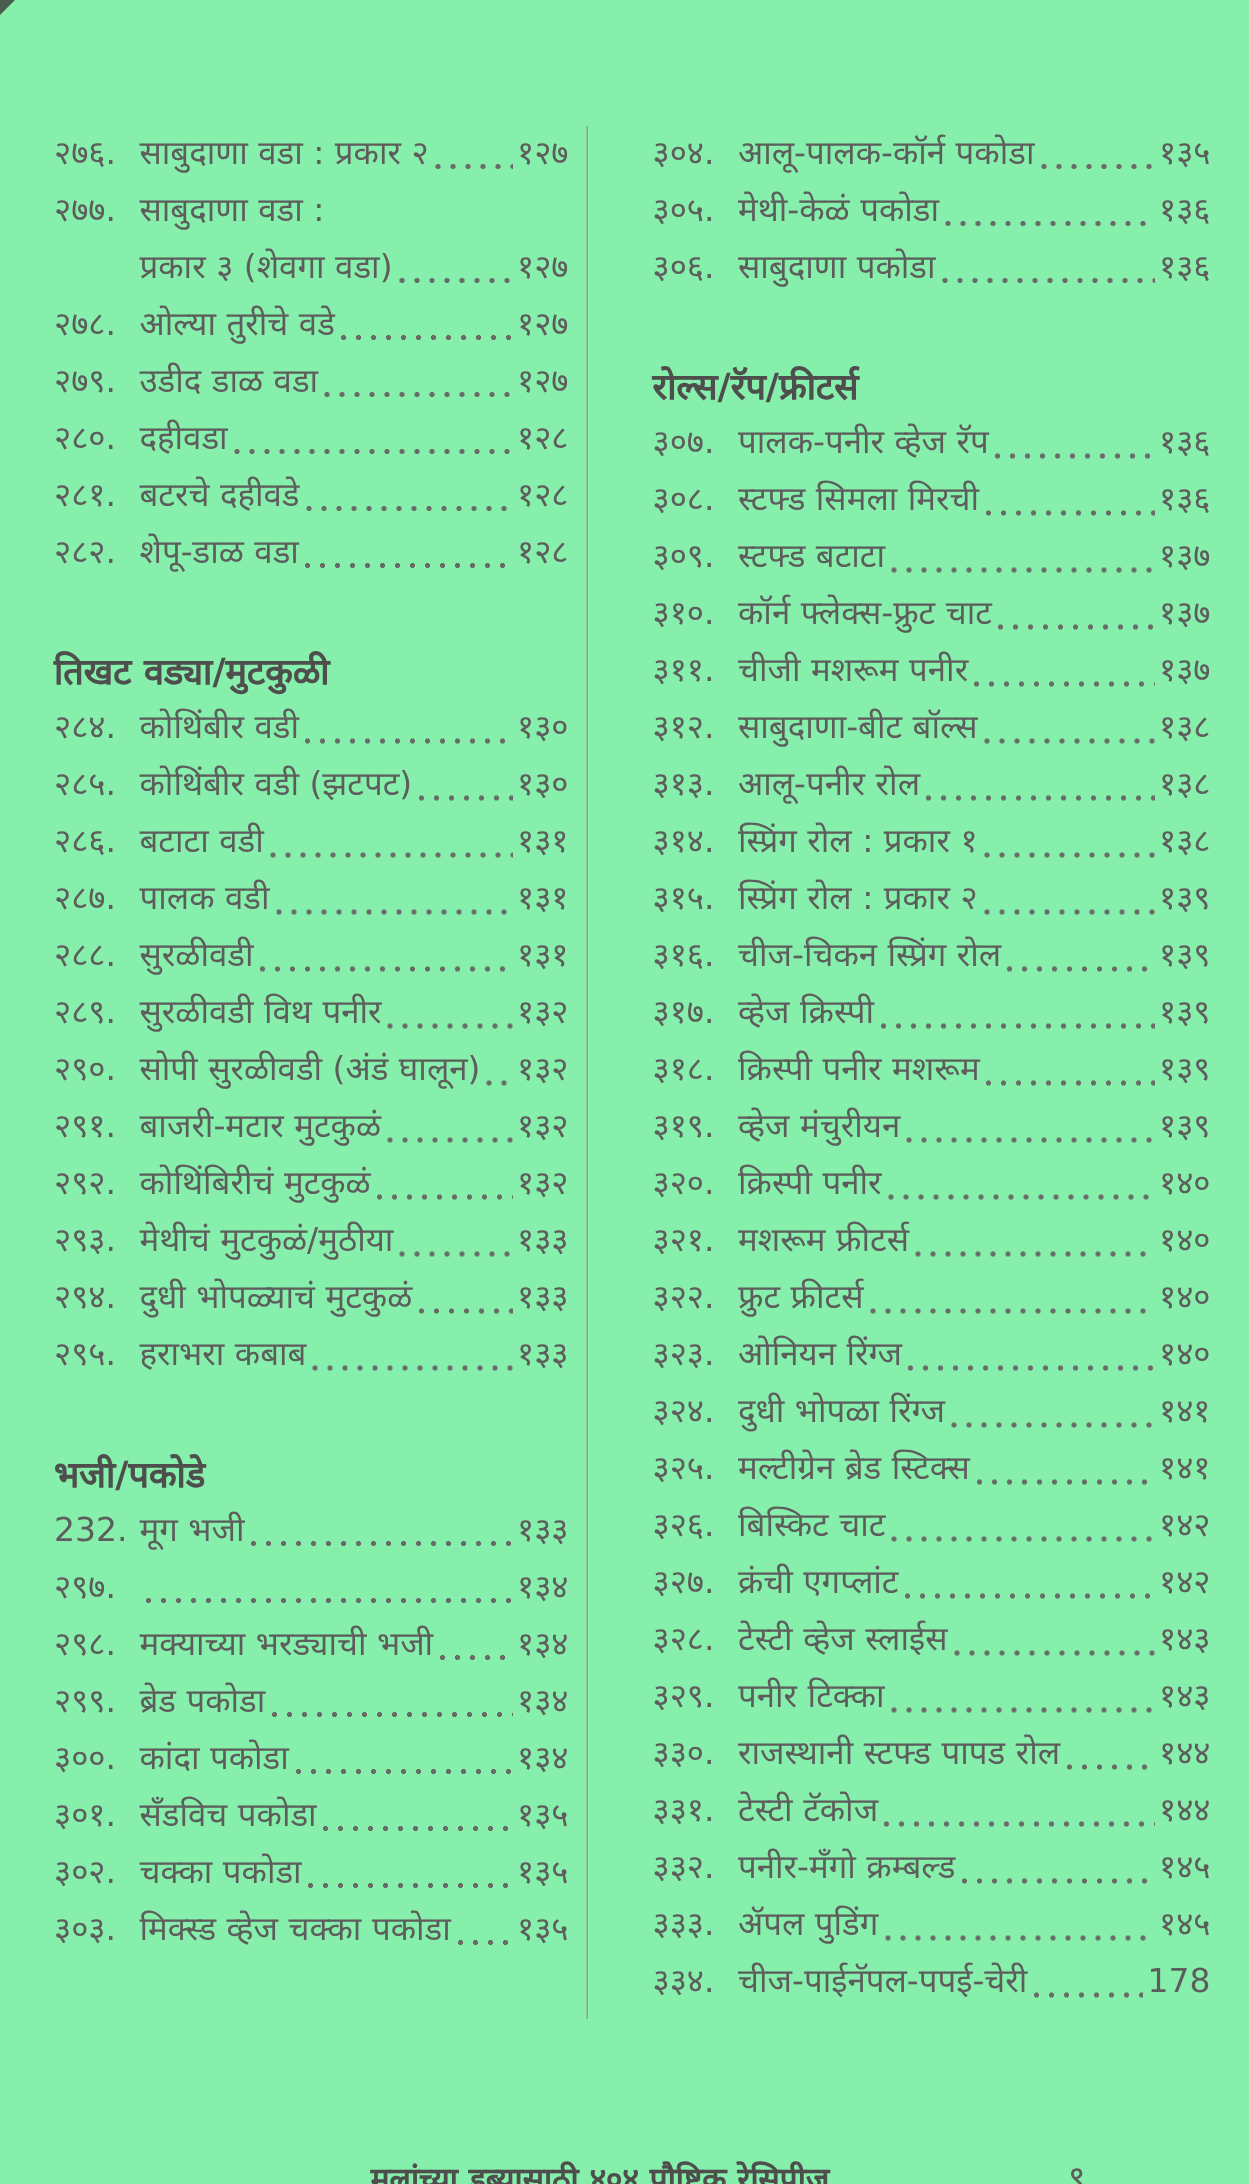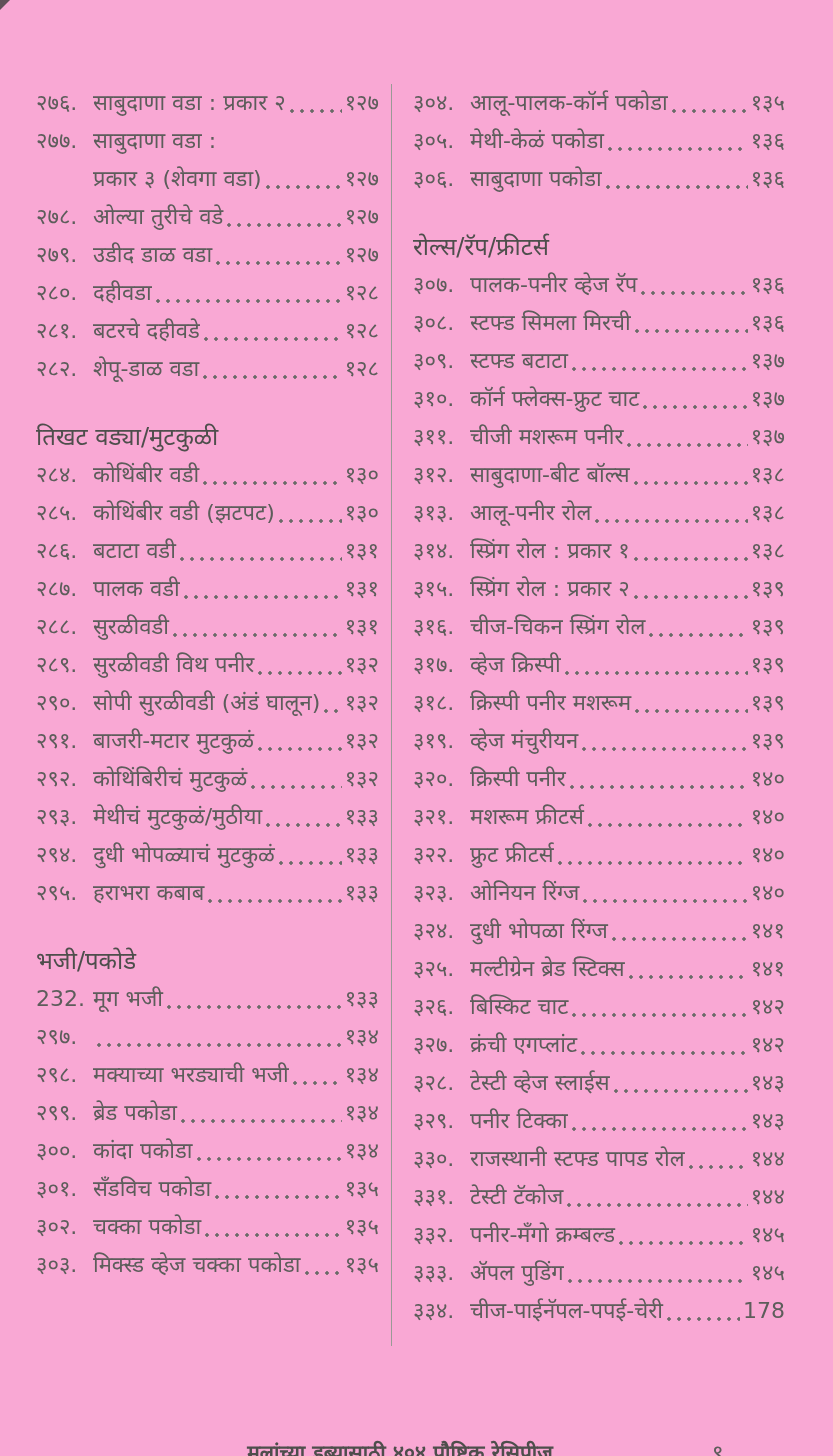--- a/index.html
+++ b/index.html
@@ -4,48 +4,48 @@
 <style>
   html, body { margin: 0; padding: 0; }
   body {
     width: 833px; height: 1456px;
     background: #f3f2ee;
     font-family: "DejaVu Sans", sans-serif;
   }
   .page {
     position: relative;
     width: 833px; height: 1456px;
-    background: #f9a8d4;
+    background: #86efac;
     overflow: hidden;
   }
   
   .page::before {
     content: "";
     position: absolute; left: 0; top: 0;
     border-left: 10px solid #3a3a38;
     border-bottom: 10px solid transparent;
     opacity: .8;
   }
   .col {
     position: absolute; top: 84px;
   }
   .col-left  { left: 36px;  width: 343px; }
-  .col-right { left: 413px; width: 372px; }
+  .col-right { left: 435px; width: 372px; }
   .divider {
     position: absolute;
     left: 391px; top: 84px;
     width: 1px; height: 1262px;
     background: #9a9a96;
   }
   .heading {
     font-size: 24px;
-    font-weight: normal;
+    font-weight: bold;
     color: #4e4e4c;
     line-height: 38px;
-    margin-top: 30px;
+    margin-top: 41px;
     white-space: nowrap;
   }
   .row {
     display: flex;
     align-items: baseline;
     font-size: 22px;
     line-height: 38px;
     color: #5d5d5b;
     white-space: nowrap;
   }

